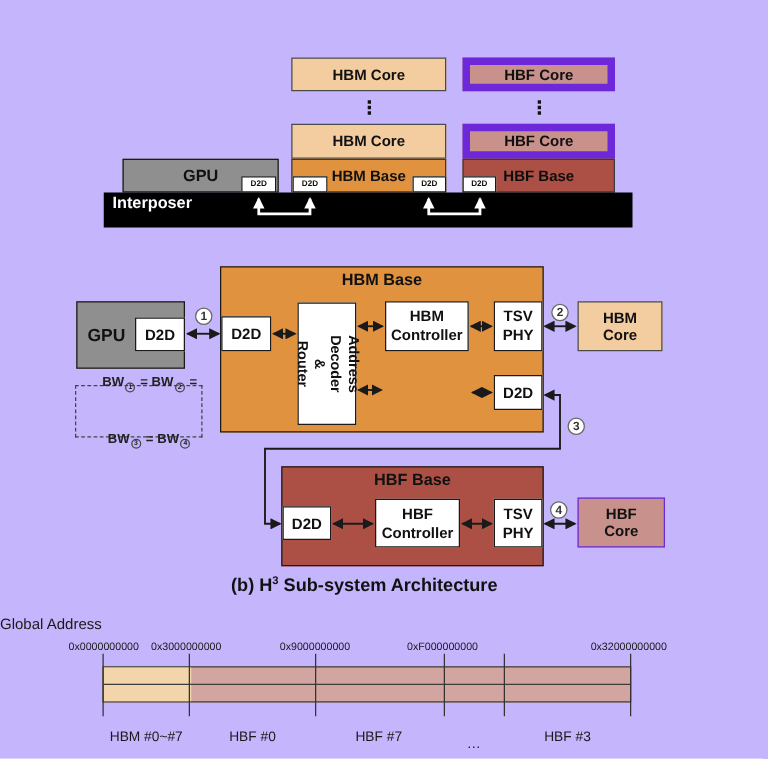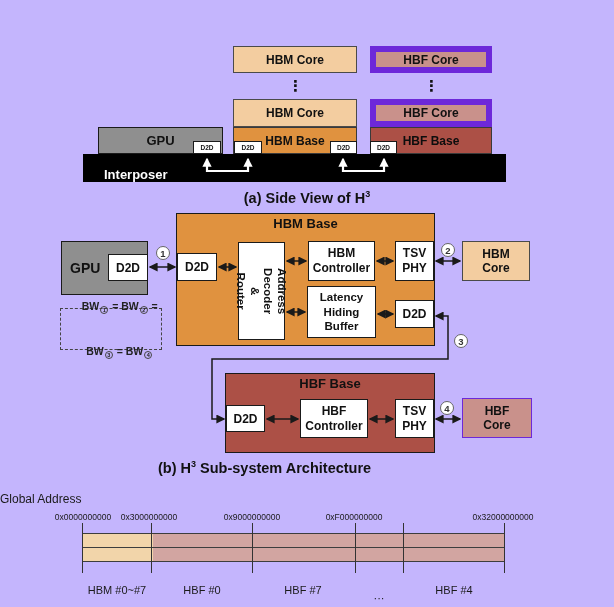--- a/index.html
+++ b/index.html
@@ -10,27 +10,27 @@
        text-align:center;font-weight:bold;white-space:pre-line;box-sizing:border-box;}
   .tan{background:#F3CDA0;border:1px solid #4a4a4a;}
   .orange{background:#E0923F;border:1px solid #3a3a3a;}
   .pinkc{background:#C9918B;border:6px solid #6d28d9;}
   .brick{background:#AC5046;border:1px solid #3a3a3a;}
   .grayb{background:#8F8F8F;border:1.5px solid #1a1a1a;}
   .whiteb{background:#fff;border:1.5px solid #1a1a1a;}
   .fs12{font-size:12px;} .fs13{font-size:13px;} .fs11{font-size:11.5px;line-height:1.25;}
   .d2ds{position:absolute;background:#fff;border:1px solid #1a1a1a;box-sizing:border-box;
         display:flex;align-items:center;justify-content:center;font-size:6.5px;font-weight:bold;}
-  .interposer{position:absolute;background:#000;color:#fff;display:flex;align-items:flex-end;
-        font-weight:bold;font-size:13px;padding-left:21px;box-sizing:border-box;}
+  .interposer{position:absolute;background:#000;color:#fff;display:flex;align-items:flex-start;
+        font-weight:bold;font-size:13px;padding-left:7px;box-sizing:border-box;}
   .vdots{position:absolute;font-family:"DejaVu Sans",sans-serif;font-weight:bold;font-size:15px;
         line-height:22px;text-align:center;}
   .caption{position:absolute;left:0;width:100%;text-align:center;font-weight:bold;font-size:14.5px;}
   .caption sup{font-size:9px;}
-  .capb{position:absolute;text-align:left;font-weight:bold;font-size:14.5px;}
+  .capb{position:absolute;text-align:right;font-weight:bold;font-size:14.5px;}
   .capb sup{font-size:9px;}
   .sec-title{position:absolute;text-align:center;font-weight:bold;font-size:13px;}
   .rot{transform:rotate(90deg);text-align:center;white-space:pre-line;
        font-weight:bold;font-size:11.5px;line-height:1.18;}
   .circnum{position:absolute;width:14px;height:14px;border:1px solid #666;border-radius:50%;
        background:#fff;color:#333;font-size:9.5px;line-height:13px;text-align:center;
        font-weight:600;box-sizing:border-box;}
   .bwbox{position:absolute;border:1.5px dashed #444;box-sizing:border-box;display:flex;
        flex-direction:column;align-items:center;justify-content:center;font-size:10.5px;
        font-weight:600;color:#222;}
@@ -69,43 +69,37 @@
 
   <div class="d2ds" style="left:193px;top:141px;width:28px;height:13px;">D2D</div>
   <div class="d2ds" style="left:234px;top:141px;width:28px;height:13px;">D2D</div>
   <div class="d2ds" style="left:330px;top:141px;width:27px;height:13px;">D2D</div>
   <div class="d2ds" style="left:370px;top:141px;width:27px;height:13px;">D2D</div>
 
   <div class="interposer" style="left:83px;top:154px;width:423px;height:28px;">
     <span>Interposer</span>
   </div>
 
-  <div class="caption" style="top:189px;">
-    <span>(a) Side View of H</span><sup>3</sup>
-  </div>
 
   <div class="box grayb" style="left:61px;top:241px;width:87px;height:54px;justify-content:flex-start;padding-left:8px;font-size:14px;">GPU</div>
   <div class="box whiteb fs12" style="left:108px;top:254px;width:40px;height:27px;">D2D</div>
 
   <div class="abs orange" style="left:176px;top:213px;width:259px;height:133px;border:1.5px solid #1a1a1a;box-sizing:border-box;"></div>
   <div class="sec-title" style="left:176px;top:216px;width:259px;">HBM Base</div>
 
   <div class="box whiteb fs12" style="left:177px;top:253px;width:40px;height:28px;">D2D</div>
   <div class="box whiteb" style="left:238px;top:242px;width:47px;height:98px;">
     <span class="rot">Address
 Decoder &amp;
 Router</span>
   </div>
   <div class="box whiteb fs11" style="left:308px;top:241px;width:67px;height:40px;font-size:12px;">HBM
 Controller</div>
   <div class="box whiteb fs11" style="left:395px;top:241px;width:39px;height:40px;font-size:12px;">TSV
 PHY</div>
-  <div class="box whiteb fs11" style="left:307px;top:286px;width:69px;height:52px;">Latency
-Hiding
-Buffer</div>
   <div class="box whiteb fs12" style="left:395px;top:300px;width:39px;height:28px;">D2D</div>
 
   <div class="box tan fs12" style="left:462px;top:241px;width:68px;height:40px;border-width:1.5px;">HBM
 Core</div>
 
   <div class="bwbox" style="left:60px;top:308px;width:102px;height:42px;">
     <div class="bwline">
       <span>BW</span><span class="circ-sub">1</span><span> = BW</span><span class="circ-sub">2</span><span> =</span>
     </div>
     <div class="bwline">
@@ -160,21 +154,21 @@
     
   </div>
   <div class="seglabel" style="left:303px;top:568px;">
     <div>HBF #7</div>
     
   </div>
   <div class="seglabel seg-dots" style="left:379px;top:568px;">
     <div>···</div>
   </div>
   <div class="seglabel" style="left:454px;top:568px;">
-    <div>HBF #4</div>
+    <div>HBF #3</div>
     
   </div>
 
   <svg class="overlay" width="614" height="607" viewBox="0 0 614 607">
     <defs>
       <marker id="ab" viewBox="0 0 10 10" refX="8.5" refY="5" markerWidth="6" markerHeight="6" orient="auto-start-reverse">
           <path d="M0,0 L10,5 L0,10 z" fill="#1a1a1a"></path>
         </marker>
       <marker id="aw" viewBox="0 0 10 10" refX="8.5" refY="5" markerWidth="4.2" markerHeight="4.2" orient="auto-start-reverse">
           <path d="M0,0 L10,5 L0,10 z" fill="#ffffff"></path>

